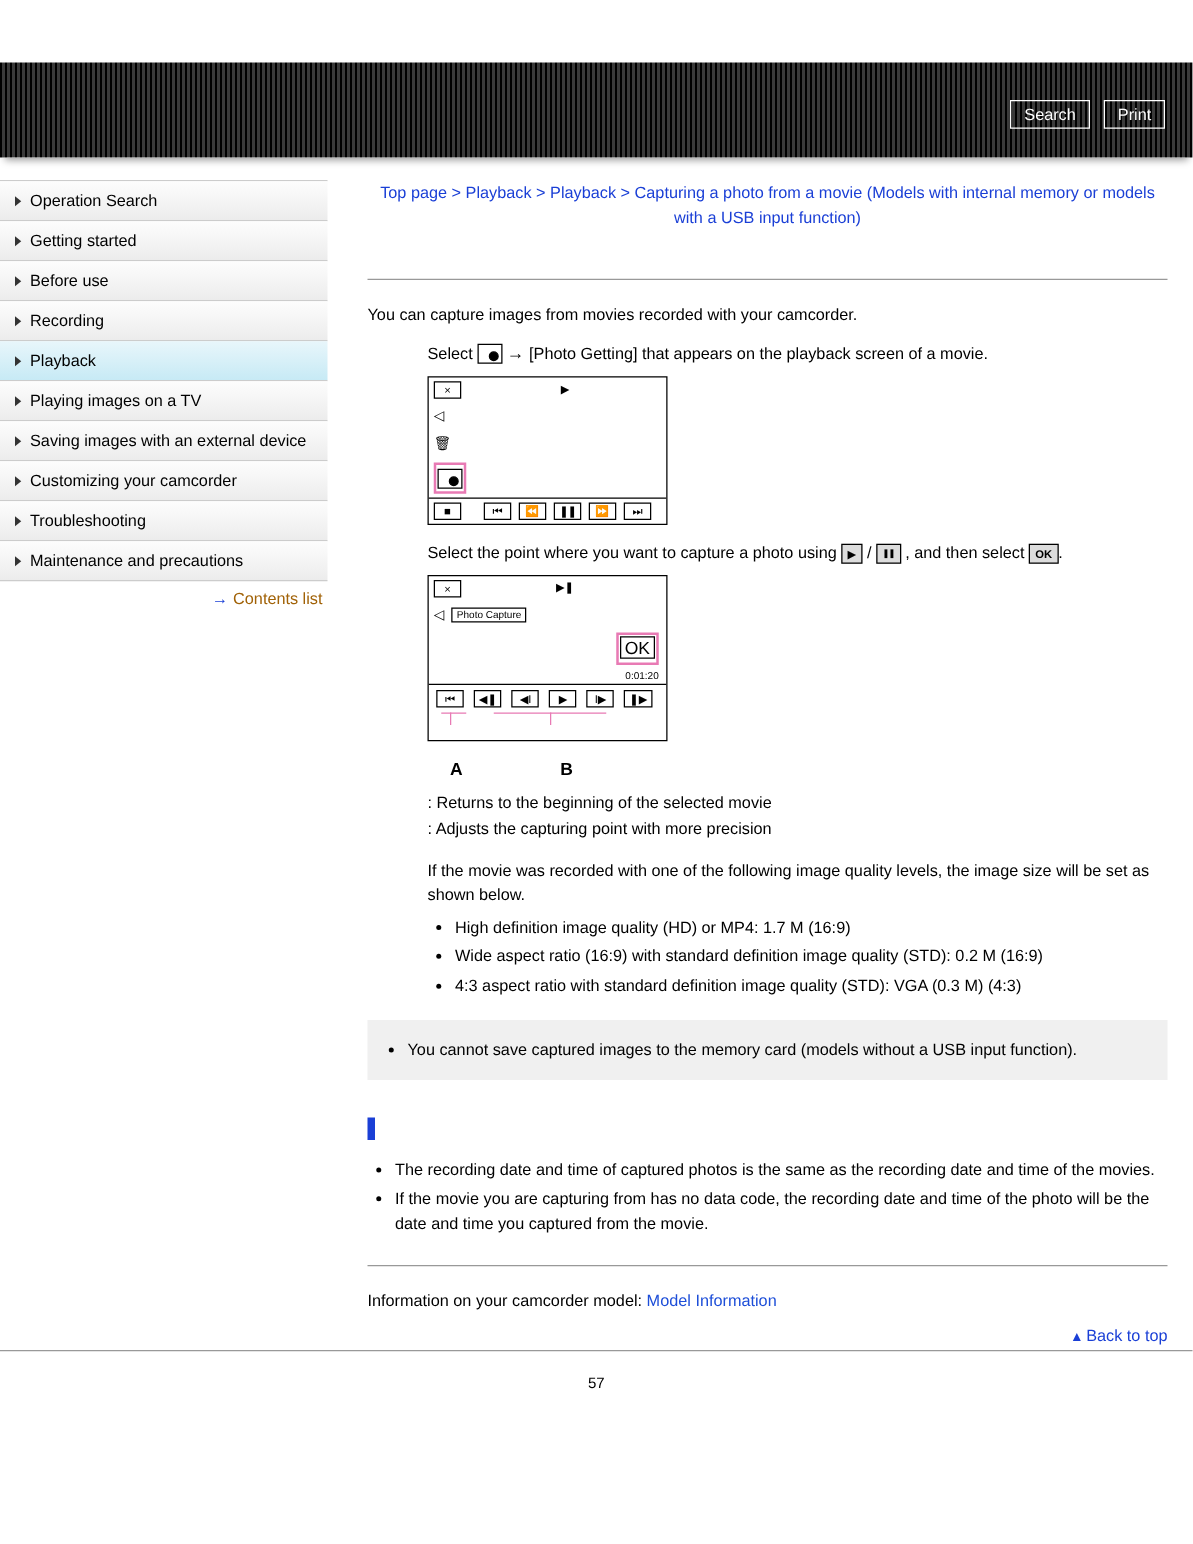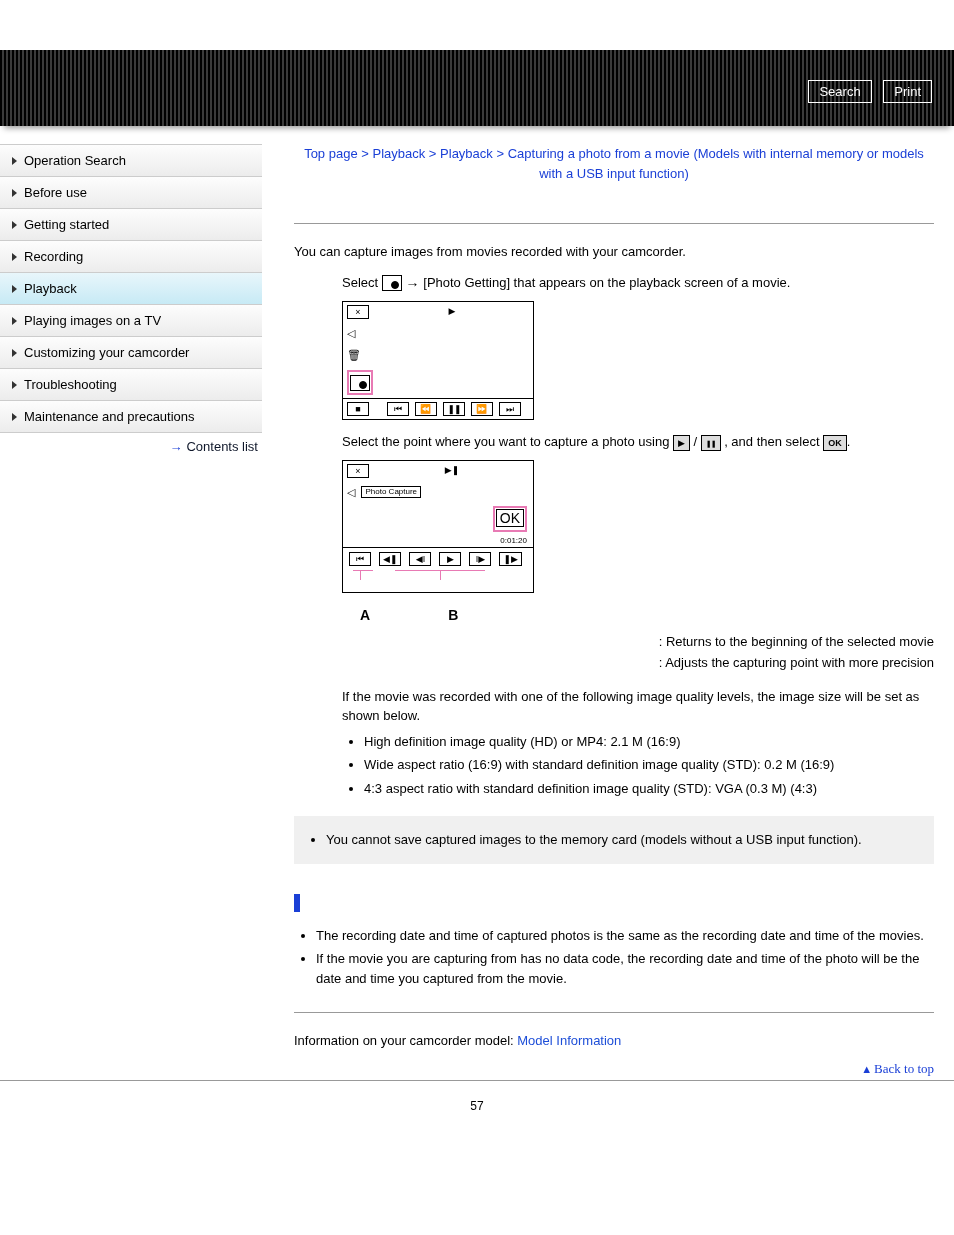--- a/index.html
+++ b/index.html
@@ -68,21 +68,21 @@
     border-top: 4px solid transparent;
     border-bottom: 4px solid transparent;
     border-left: 5px solid #333;
   }
   .contents-list-row {
     text-align: right;
     padding: 6px 4px;
     font-size: 13px;
   }
   .contents-list-row a {
-    color: #0f172a;
+    color: #a16207;
     text-decoration: none;
   }
   .contents-arrow {
     color: #1a3fd6;
     font-weight: bold;
     margin-right: 4px;
   }
   .main {
     flex: 1;
     padding: 0 20px 0 32px;
@@ -149,50 +149,51 @@
   .note-box ul { margin:0; padding-left: 22px;}
   .section-marker {
     display:inline-block;
     width: 6px; height: 18px;
     background: #1a3fd6;
     vertical-align: middle;
     margin: 14px 0 8px 0;
   }
   .model-link { color:#1d4ed8; text-decoration:none;}
   .back-top-row { text-align:right; margin-top:8px; font-size:13px;}
-  .back-top-row a { color:#1a3fd6; text-decoration:none;font-family:Liberation Serif, serif;}
+  .back-top-row a { color:#1a3fd6; text-decoration:none;}
   .back-top-row .up-tri { color:#1a3fd6; font-size:11px; margin-right:2px;}
   .footer-line { border-top:1px solid #999; margin-top:2px;}
   .copyright { text-align:center; padding: 8px 0; font-size:13px;}
   .pagenum { text-align:center; font-size:12px; padding:18px 0;}
-  .leg-list { margin:6px 0 14px 0; padding-left:0;text-align:right;}
+  .leg-list { margin:6px 0 14px 0; padding-left:0;}
   .leg-list div { margin:2px 0;}
 </style>
 </head>
 <body>
 
 <div class="page">
 
   <div class="top-bar">
     <div class="top-bar-buttons">
       <button>Search</button>
       <button>Print</button>
     </div>
   </div>
 
   <div class="content-row">
 
     <div class="sidebar">
       <div class="side-nav">
         <div class="side-item"><span>Operation Search</span></div>
+        <div class="side-item"><span>Getting started</span></div>
         <div class="side-item"><span>Before use</span></div>
-        <div class="side-item"><span>Getting started</span></div>
         <div class="side-item"><span>Recording</span></div>
         <div class="side-item active"><span>Playback</span></div>
         <div class="side-item"><span>Playing images on a TV</span></div>
+        <div class="side-item"><span>Saving images with an external device</span></div>
         <div class="side-item"><span>Customizing your camcorder</span></div>
         <div class="side-item"><span>Troubleshooting</span></div>
         <div class="side-item"><span>Maintenance and precautions</span></div>
       </div>
       <div class="contents-list-row">
         <span class="contents-arrow">→</span><a href="#">Contents list</a>
       </div>
     </div>
 
     <div class="main">
@@ -293,21 +294,21 @@
           <span>B</span>
         </div>
 
         <div class="leg-list">
           <div>: Returns to the beginning of the selected movie</div>
           <div>: Adjusts the capturing point with more precision</div>
         </div>
 
         <div>If the movie was recorded with one of the following image quality levels, the image size will be set as shown below.</div>
         <ul class="bullet-list">
-          <li>High definition image quality (HD) or MP4: 2.1 M (16:9)</li>
+          <li>High definition image quality (HD) or MP4: 1.7 M (16:9)</li>
           <li>Wide aspect ratio (16:9) with standard definition image quality (STD): 0.2 M (16:9)</li>
           <li>4:3 aspect ratio with standard definition image quality (STD): VGA (0.3 M) (4:3)</li>
         </ul>
       </div>
 
       <div class="note-box">
         <ul>
           <li>You cannot save captured images to the memory card (models without a USB input function).</li>
         </ul>
       </div>

